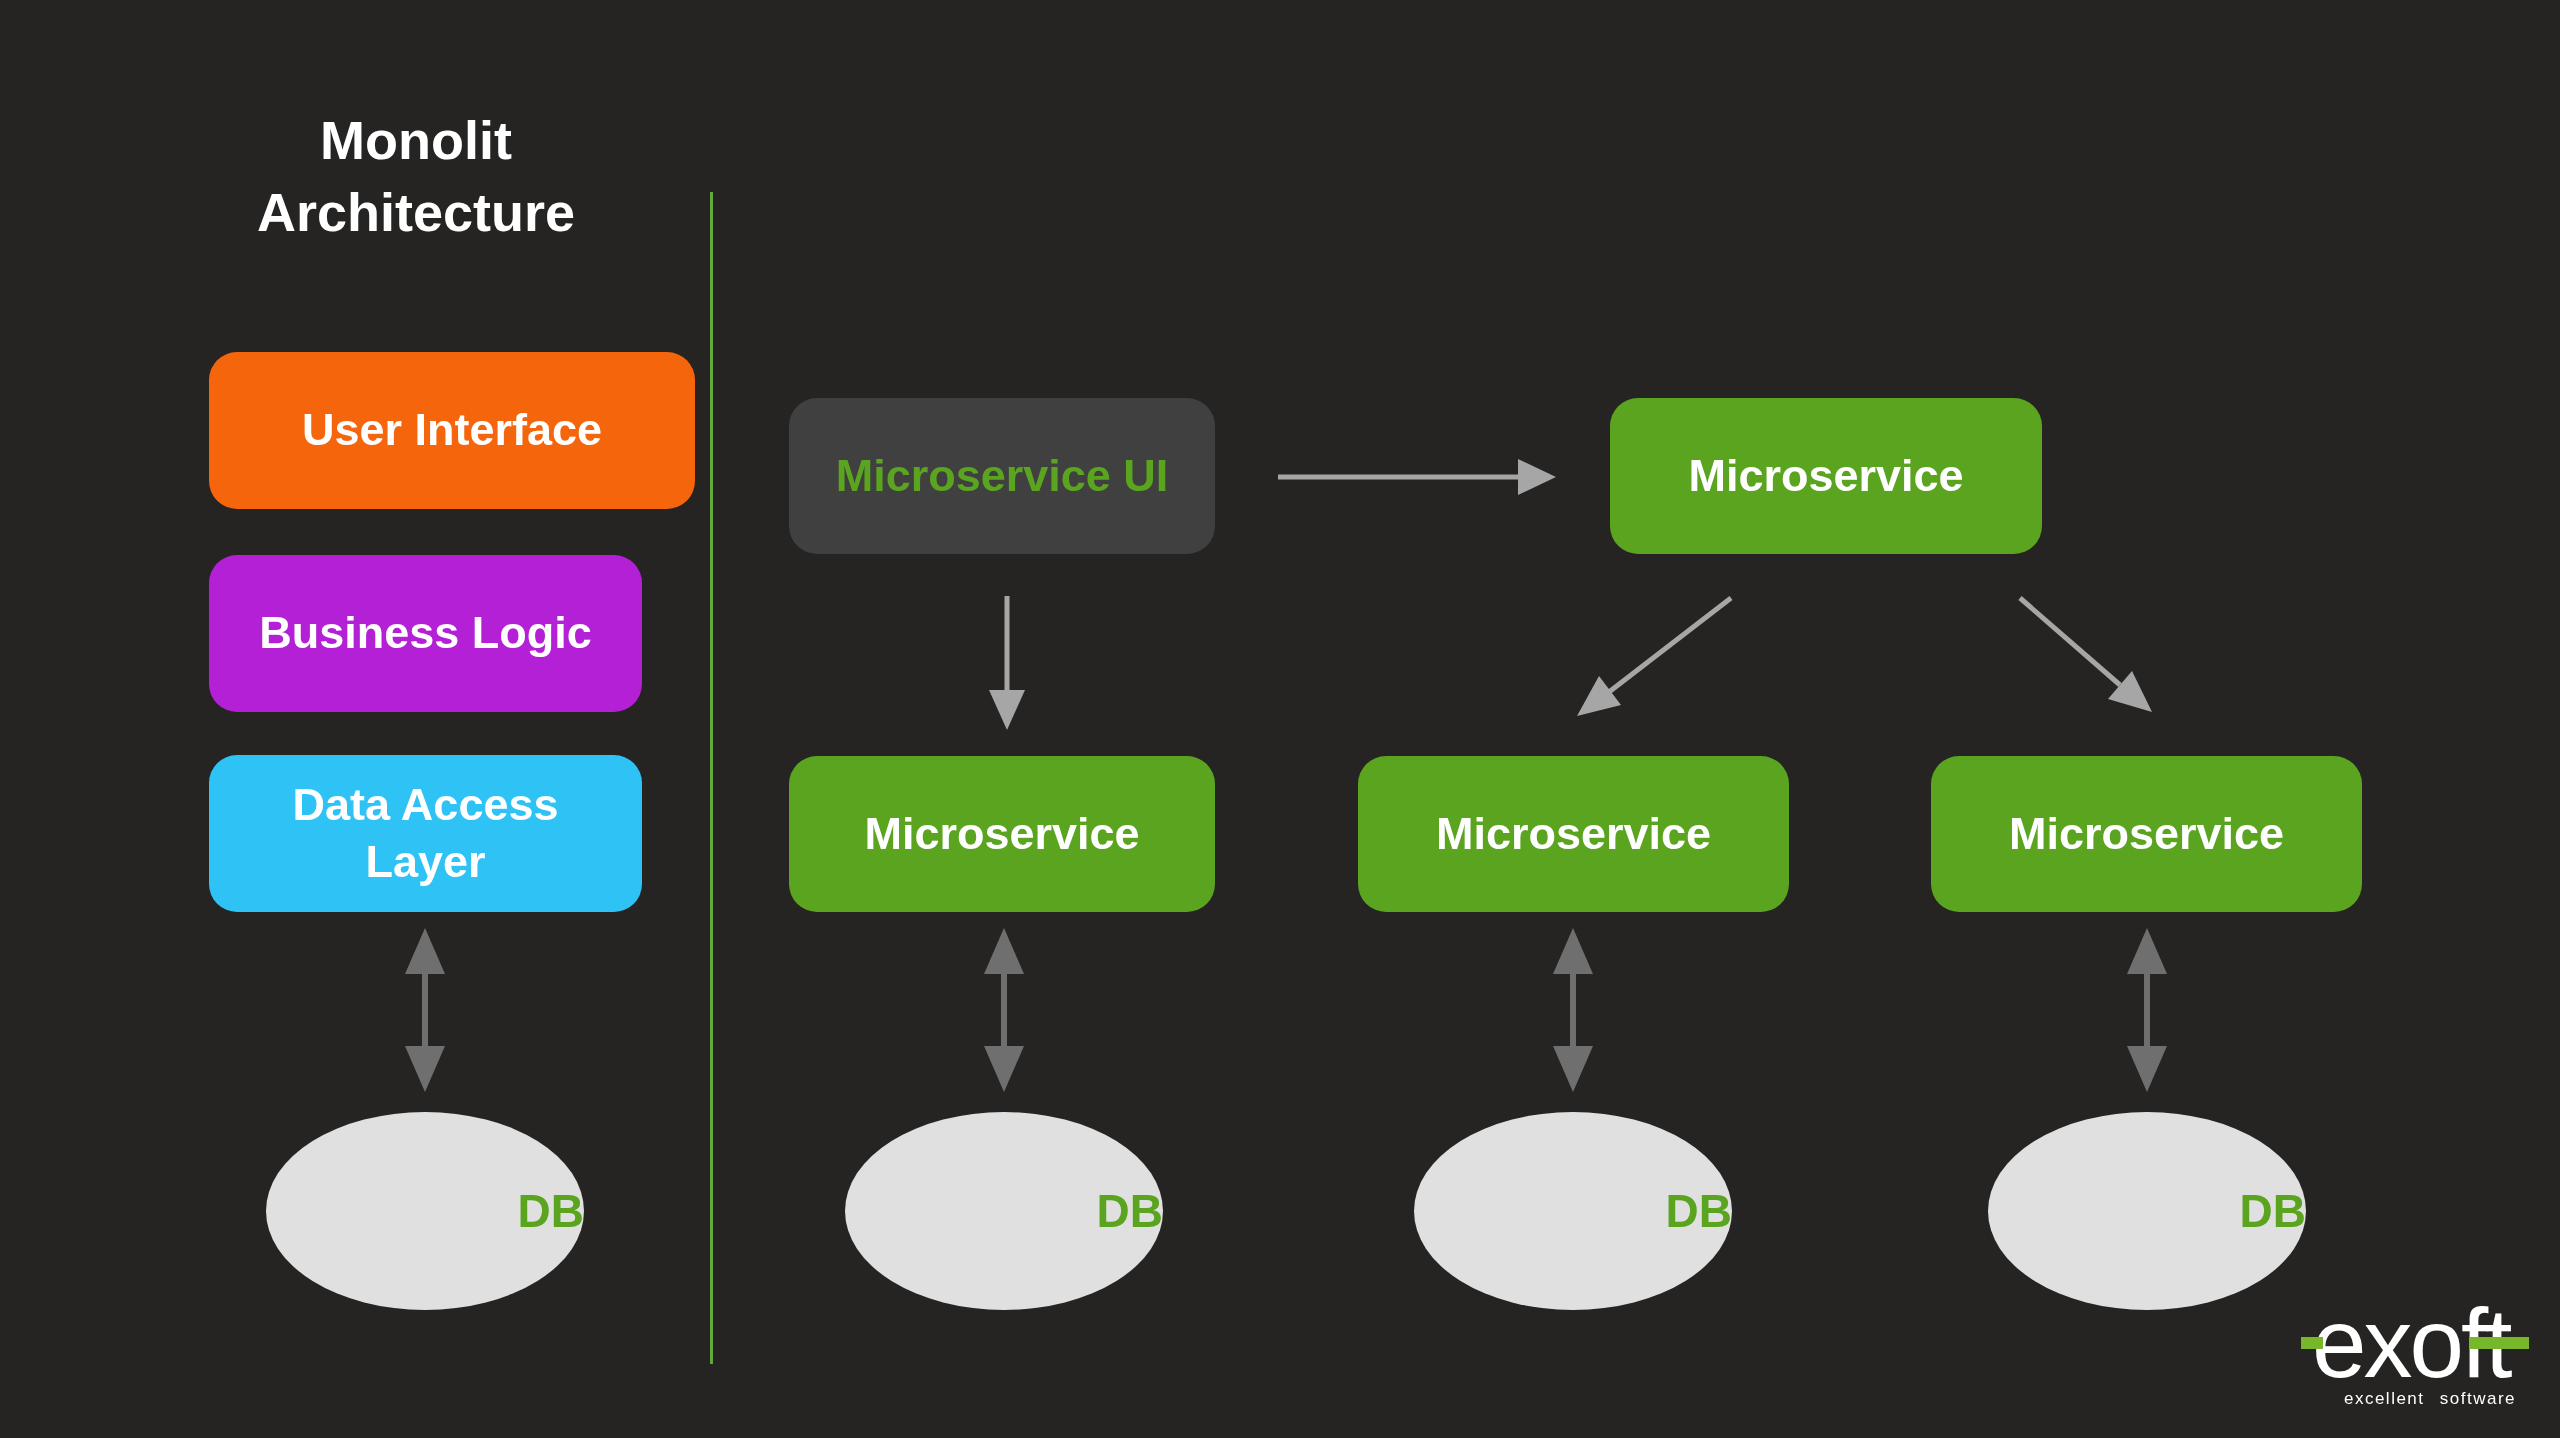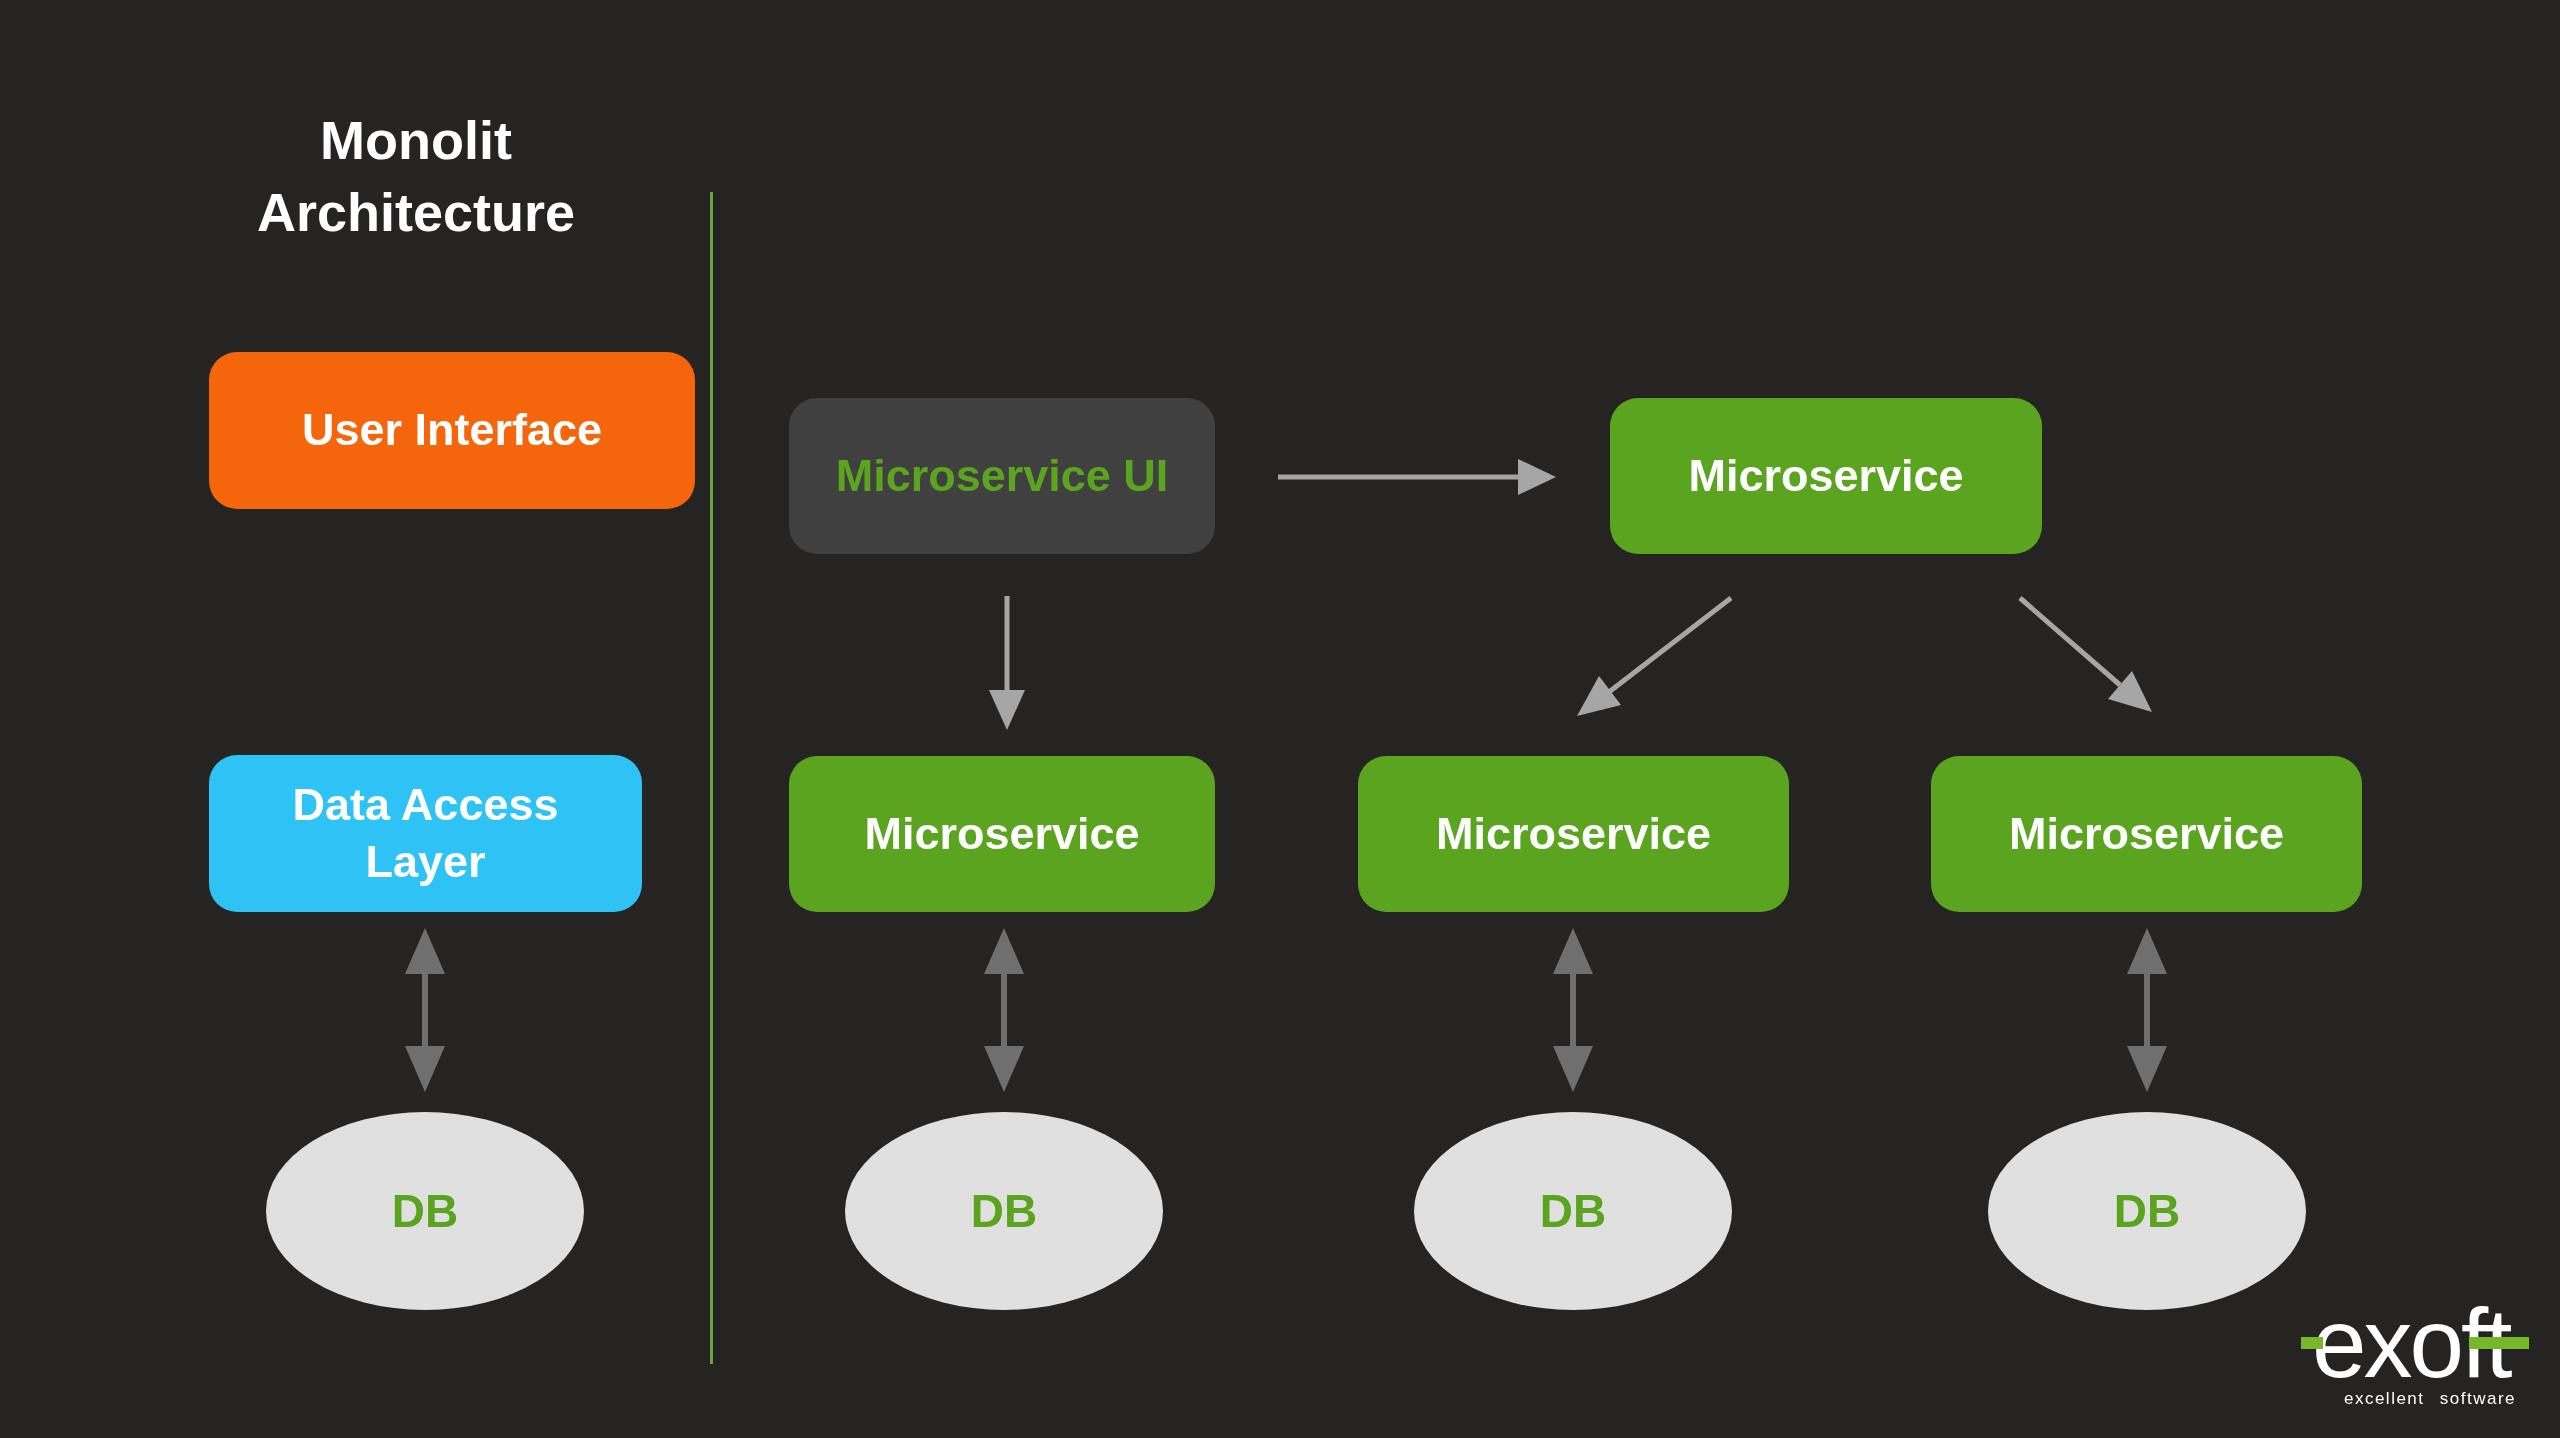--- a/index.html
+++ b/index.html
@@ -37,21 +37,21 @@
     font-size: 45px;
     line-height: 1.25;
     color: #FFFFFF;
   }
   .ellipse {
     position: absolute;
     width: 318px; height: 198px;
     border-radius: 50%;
     display: flex;
     align-items: center;
-    justify-content: center;
+    justify-content: flex-end;
     font-weight: 700;
     font-size: 46px;
   }
   #divider {
     position: absolute;
     left: 710px; top: 192px;
     width: 3px; height: 1172px;
   }
   #arrows-layer {
     position: absolute;
@@ -91,20 +91,23 @@
 
 <div id="stage" style="background: rgb(38, 36, 35);">
 
   <div class="title" id="monolith-title">Monolit
 Architecture</div>
 
   <div id="divider" style="background: rgb(100, 168, 60);"></div>
 
   <div class="box" style="left: 209px; top: 352px; width: 486px; height: 157px; background: rgb(245, 101, 12); color: rgb(255, 255, 255);">
     <span>User Interface</span>
+  </div>
+  <div class="box" style="left: 209px; top: 555px; width: 433px; height: 157px; background: rgb(179, 32, 214); color: rgb(255, 255, 255);">
+    <span>Business Logic</span>
   </div>
   <div class="box" style="left: 209px; top: 755px; width: 433px; height: 157px; padding: 0px 45px; box-sizing: border-box; background: rgb(47, 195, 245); color: rgb(255, 255, 255);">
     <span>Data Access Layer</span>
   </div>
 
   <div class="box" style="left: 789px; top: 398px; width: 426px; height: 156px; background: #404040; color: rgb(90, 164, 31); align-items: center;">
     <span>Microservice UI</span>
   </div>
   <div class="box" style="left: 1610px; top: 398px; width: 432px; height: 156px; background: rgb(90, 164, 31); color: rgb(255, 255, 255);">
     <span>Microservice</span>

